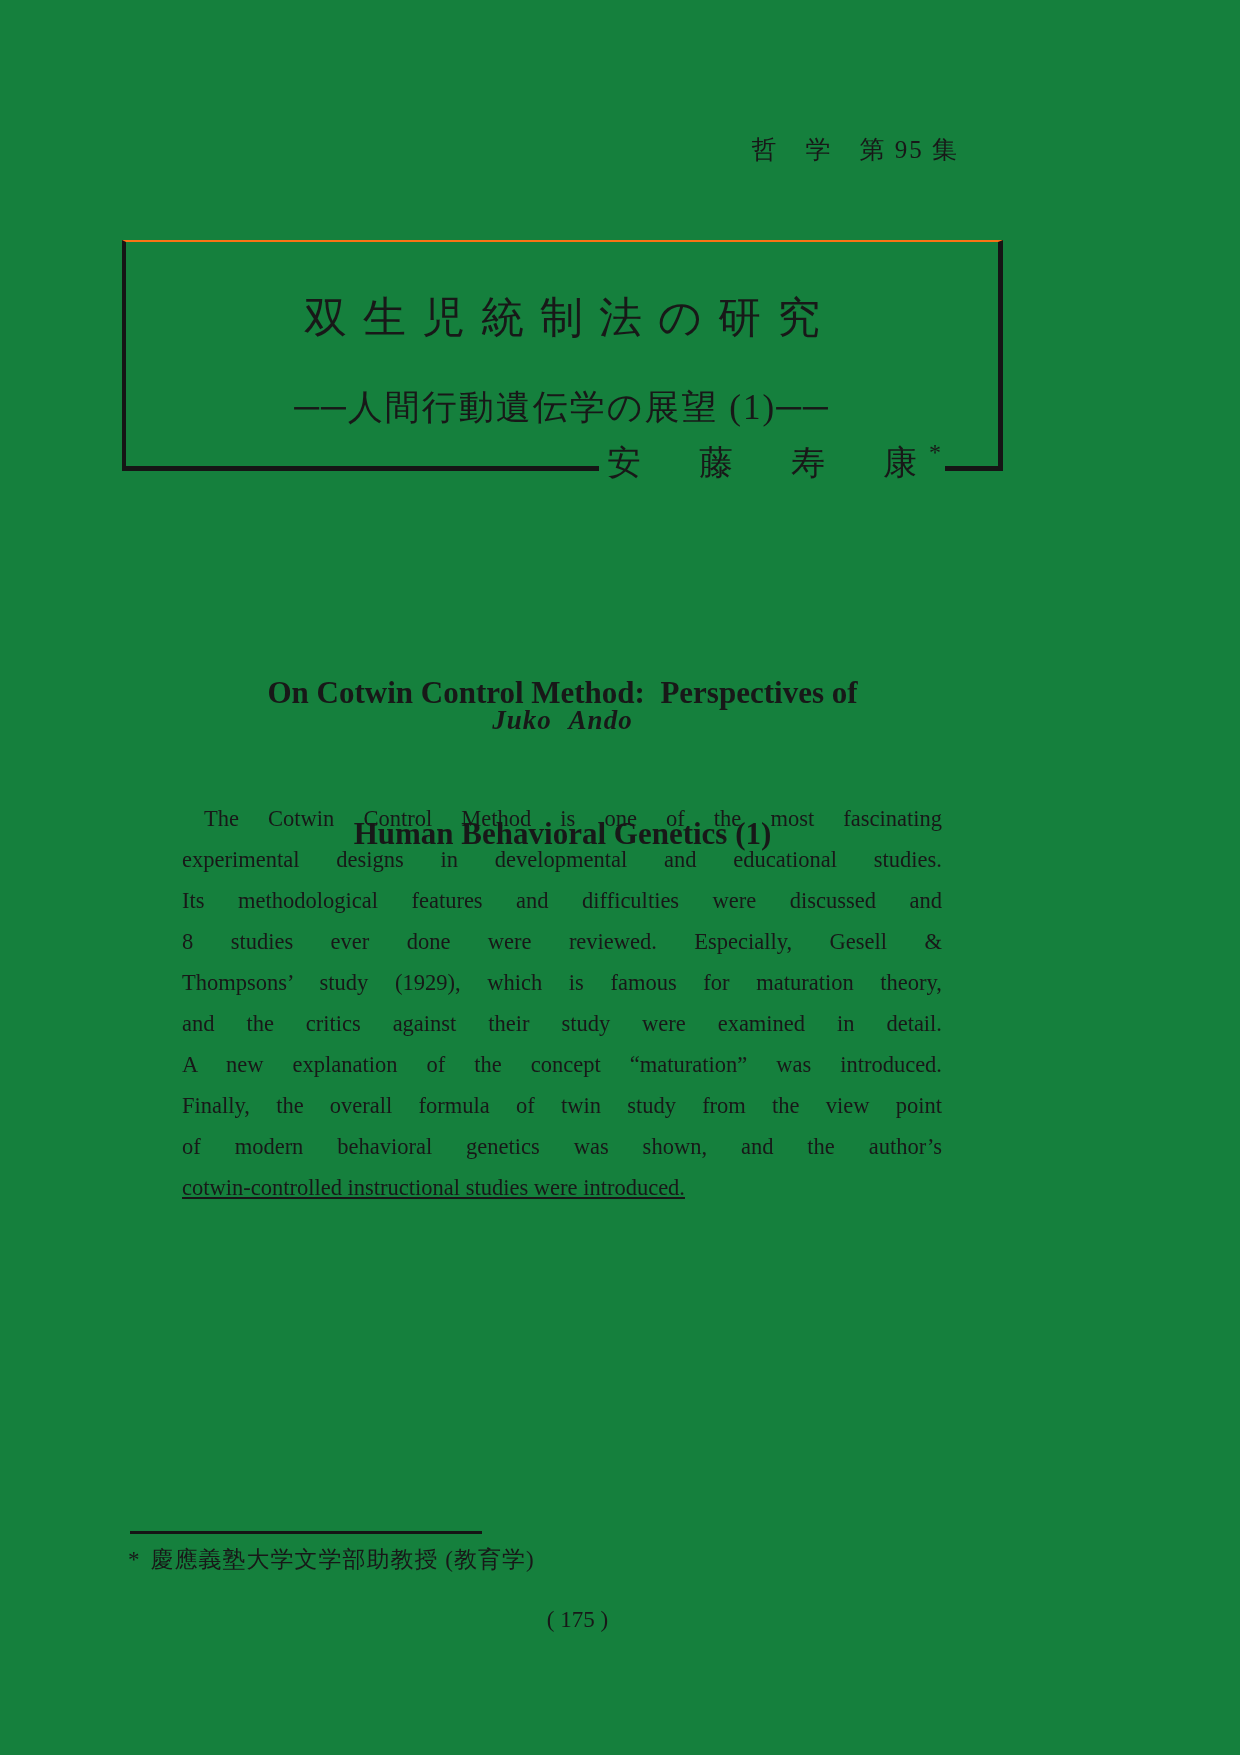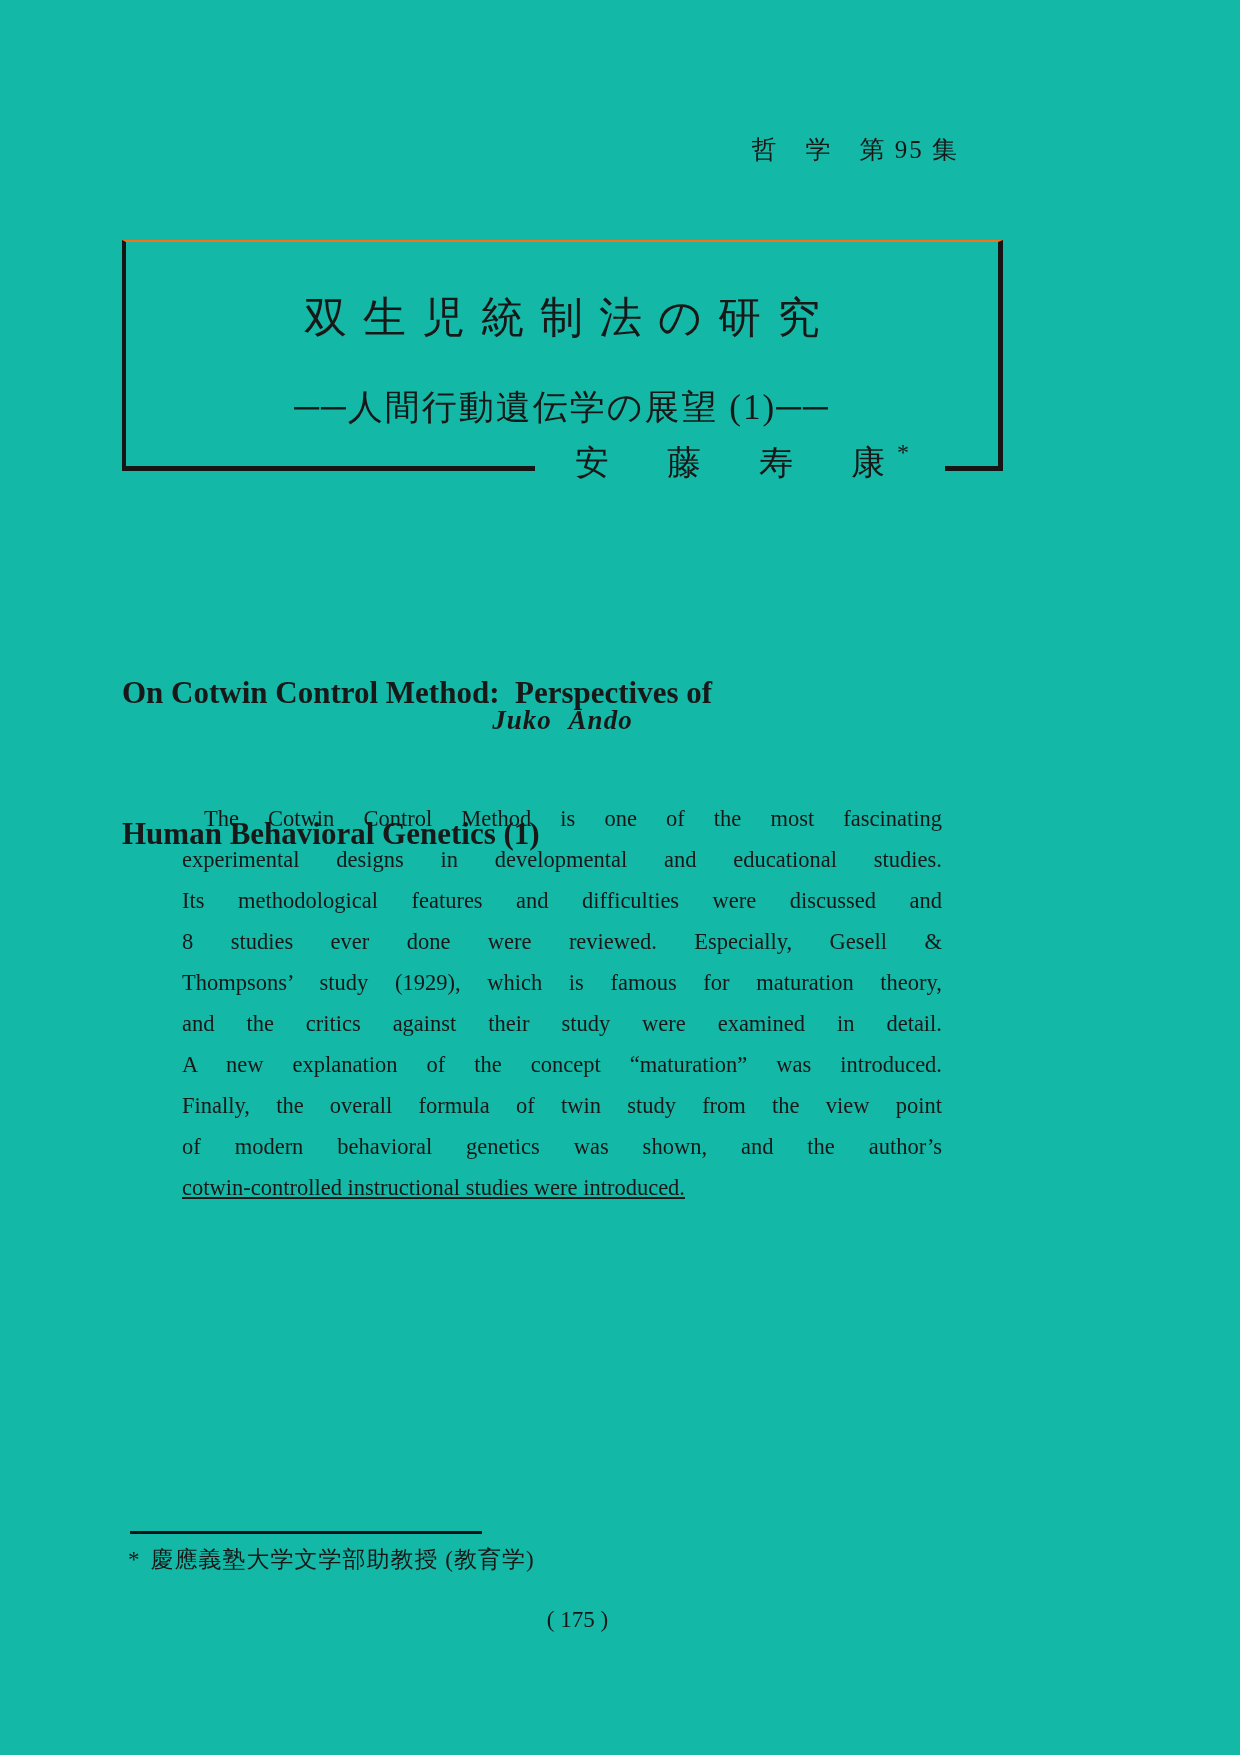--- a/index.html
+++ b/index.html
@@ -1,20 +1,20 @@
 <!DOCTYPE html>
 <html><head>
 <meta charset="utf-8">
 <style>
   html,body { margin:0; padding:0; background:#e8e8e6; }
   .page {
     position:relative;
     width:1240px; height:1755px;
     margin:0 auto;
-    background:#14b8a6;
+    background:#15803d;
     color:#181818;
     font-family:"Liberation Serif","DejaVu Serif",serif;
     overflow:hidden;
   }
   .content { position:absolute; left:122px; top:0; width:881px; height:100%; }
 
   .journal-header {
     position:absolute; top:133px; right:44px;
     font-size:25px; letter-spacing:2px; white-space:pre;
   }
@@ -30,34 +30,34 @@
     margin:54px 0 0; line-height:1; text-align:center;
     font-size:43px; letter-spacing:16px; text-indent:16px; white-space:pre;
   }
   .jp-subtitle {
     margin:51px 0 0; line-height:1; text-align:center;
     font-size:35px; letter-spacing:2px; white-space:pre;
   }
   .box-bottom {
     position:absolute; left:-4px; right:-5px; bottom:0;
     transform:translateY(50%);
-    display:flex; align-items:center;gap:32px;
+    display:flex; align-items:center;
   }
   .rule { height:5px; background:#151515; }
   .rule-left { flex:1; }
   .rule-right { width:58px; }
   .author-jp {
     font-size:34px; letter-spacing:12px; white-space:pre;
     padding:0 4px 0 8px; position:relative; top:-8px; line-height:1;
   }
   .author-marker { font-size:24px; vertical-align:14px; letter-spacing:0; }
 
   .en-title {
     position:absolute; top:575px; width:100%;
-    text-align:left; font-weight:bold;
+    text-align:center; font-weight:bold;
     font-size:31px; line-height:47px; white-space:pre;
   }
 
   .author-en {
     position:absolute; top:705px; width:100%;
     text-align:center; font-weight:bold; font-style:italic;
     font-size:27px; word-spacing:10px; letter-spacing:1px;
   }
 
   .abstract {

